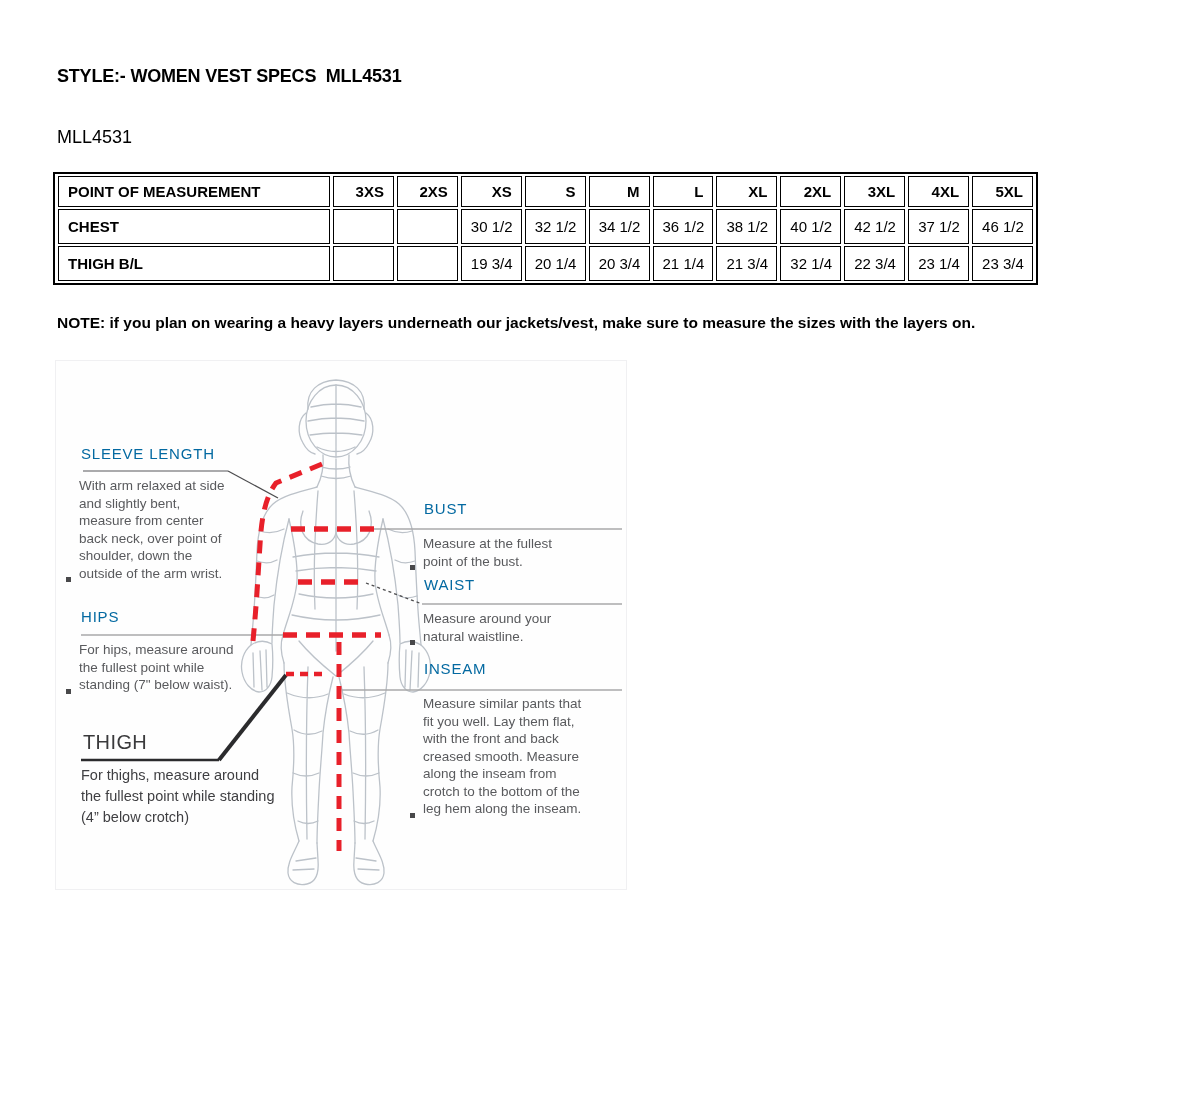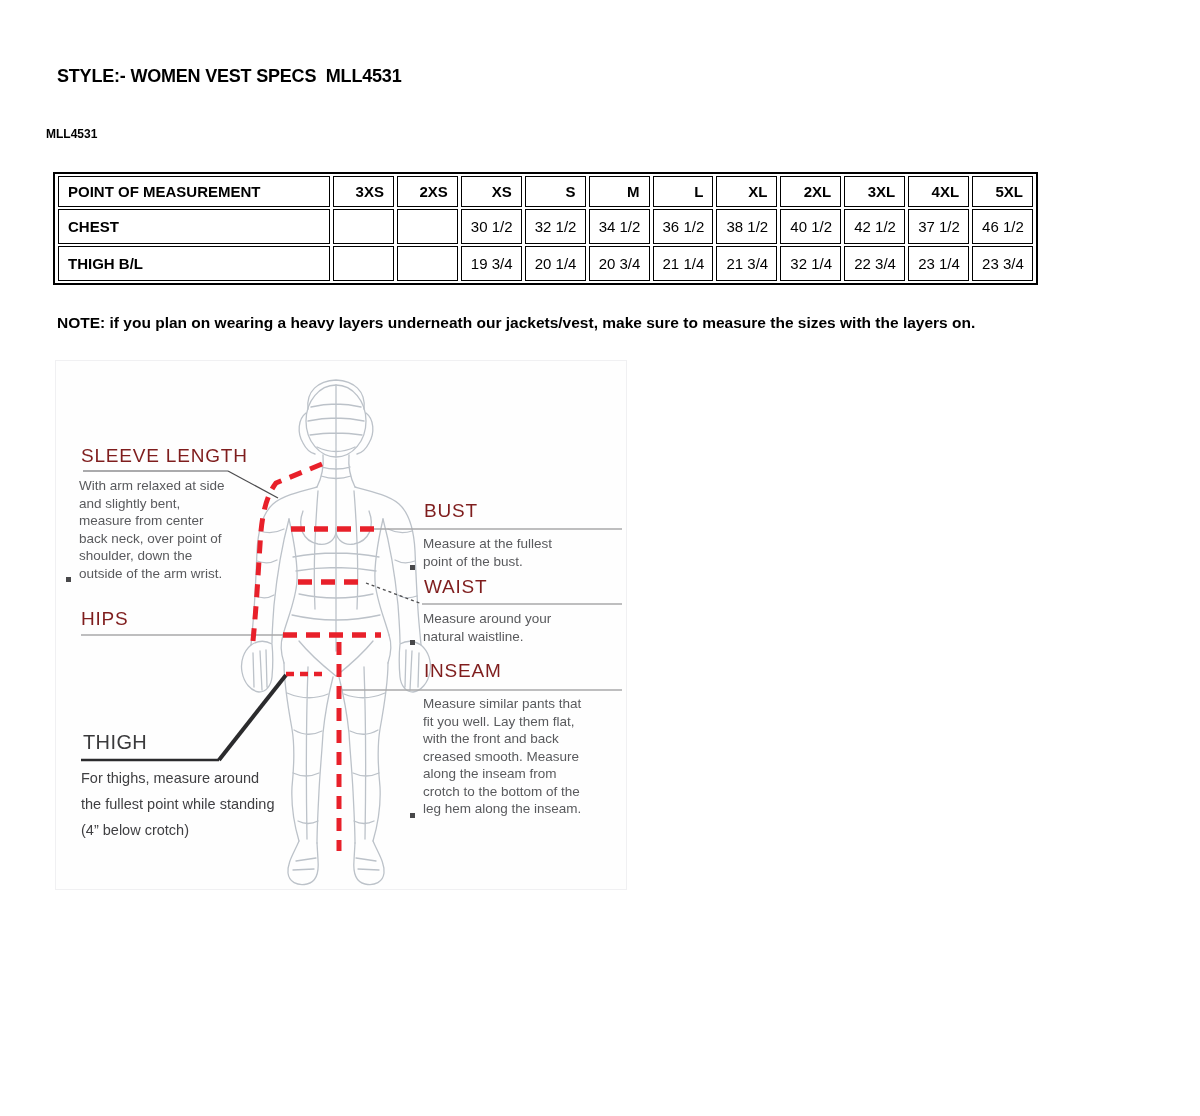--- a/index.html
+++ b/index.html
@@ -1,44 +1,44 @@
 <!DOCTYPE html>
 <html><head>
 <meta charset="utf-8">
 <style>
   html,body{margin:0;padding:0;background:#fff;}
   .page{position:relative;width:1200px;height:1116px;background:#ffffff;
         font-family:"Liberation Sans",sans-serif;color:#000;overflow:hidden;}
 
   .doc-title{position:absolute;left:57px;top:66px;font-size:18px;font-weight:bold;
              letter-spacing:-0.2px;white-space:pre-wrap;}
-  .doc-code{position:absolute;left:46px;top:127px;font-size:12px;font-weight:bold;}
+  .doc-code{position:absolute;left:57px;top:127px;font-size:18px;font-weight:normal;}
   .doc-note{position:absolute;left:57px;top:314px;font-size:15.5px;font-weight:bold;width:1100px;}
 
   
   table.spec{position:absolute;left:53px;top:172px;width:985px;table-layout:fixed;
              border-collapse:separate;border-spacing:3px 2px;border:2.5px solid #000;}
   table.spec th,table.spec td{border:1.6px solid #000;font-size:15px;height:27px;
              padding:1px 9px;vertical-align:middle;overflow:hidden;white-space:nowrap;}
   table.spec th{font-weight:bold;text-align:right;}
   table.spec td{text-align:left;font-weight:normal;}
   table.spec .rowlab{text-align:left;font-weight:bold;}
   table.spec td.val{height:31px;}
 
   
   .diagram{position:absolute;left:55px;top:360px;width:570px;height:528px;
            background:#fefefe;border:1px solid #f0f0f2;}
   .diagram svg{position:absolute;left:0;top:0;}
-  .dhead{position:absolute;font-size:19px;color:#7f1d1d;letter-spacing:0.8px;
+  .dhead{position:absolute;font-size:15px;color:#0369a1;letter-spacing:0.8px;
          font-weight:normal;white-space:nowrap;}
   .dbody{position:absolute;font-size:13.5px;line-height:17.5px;color:#595a5d;
          display:flex;align-items:flex-end;}
   .bullet{flex:0 0 auto;width:5px;height:5px;background:#48484a;margin:6px 8px 0 0;}
   .dhead.dark{color:#3a3a3c;font-size:20px;letter-spacing:0.4px;}
-  .dbody.dark{color:#3f3f42;font-size:14.5px;line-height:26px;}
+  .dbody.dark{color:#3f3f42;font-size:14.5px;line-height:21px;}
 </style>
 </head>
 <body>
 
 <div class="page">
 
   <div class="doc-title">STYLE:- WOMEN VEST SPECS  MLL4531</div>
   <div class="doc-code">MLL4531</div>
 
   <table class="spec">
@@ -160,20 +160,24 @@
       </g>
     </svg>
 
     <div class="dhead" style="left:25px;top:84px">SLEEVE LENGTH</div>
     <div class="dbody" style="left:10px;top:116px;width:160px">
       <span class="bullet"></span>
       <span>With arm relaxed at side and slightly bent, measure from center back neck, over point of shoulder, down the outside of the arm wrist.</span>
     </div>
 
     <div class="dhead" style="left:25px;top:247px">HIPS</div>
+    <div class="dbody" style="left:10px;top:280px;width:178px">
+      <span class="bullet"></span>
+      <span>For hips, measure around the fullest point while standing (7" below waist).</span>
+    </div>
 
     <div class="dhead dark" style="left:27px;top:370px">THIGH</div>
     <div class="dbody dark" style="left:25px;top:404px;width:196px">
       <span>For thighs, measure around the fullest point while standing (4” below crotch)</span>
     </div>
 
     <div class="dhead" style="left:368px;top:139px">BUST</div>
     <div class="dbody" style="left:354px;top:174px;width:168px">
       <span class="bullet"></span>
       <span>Measure at the fullest point of the bust.</span>

